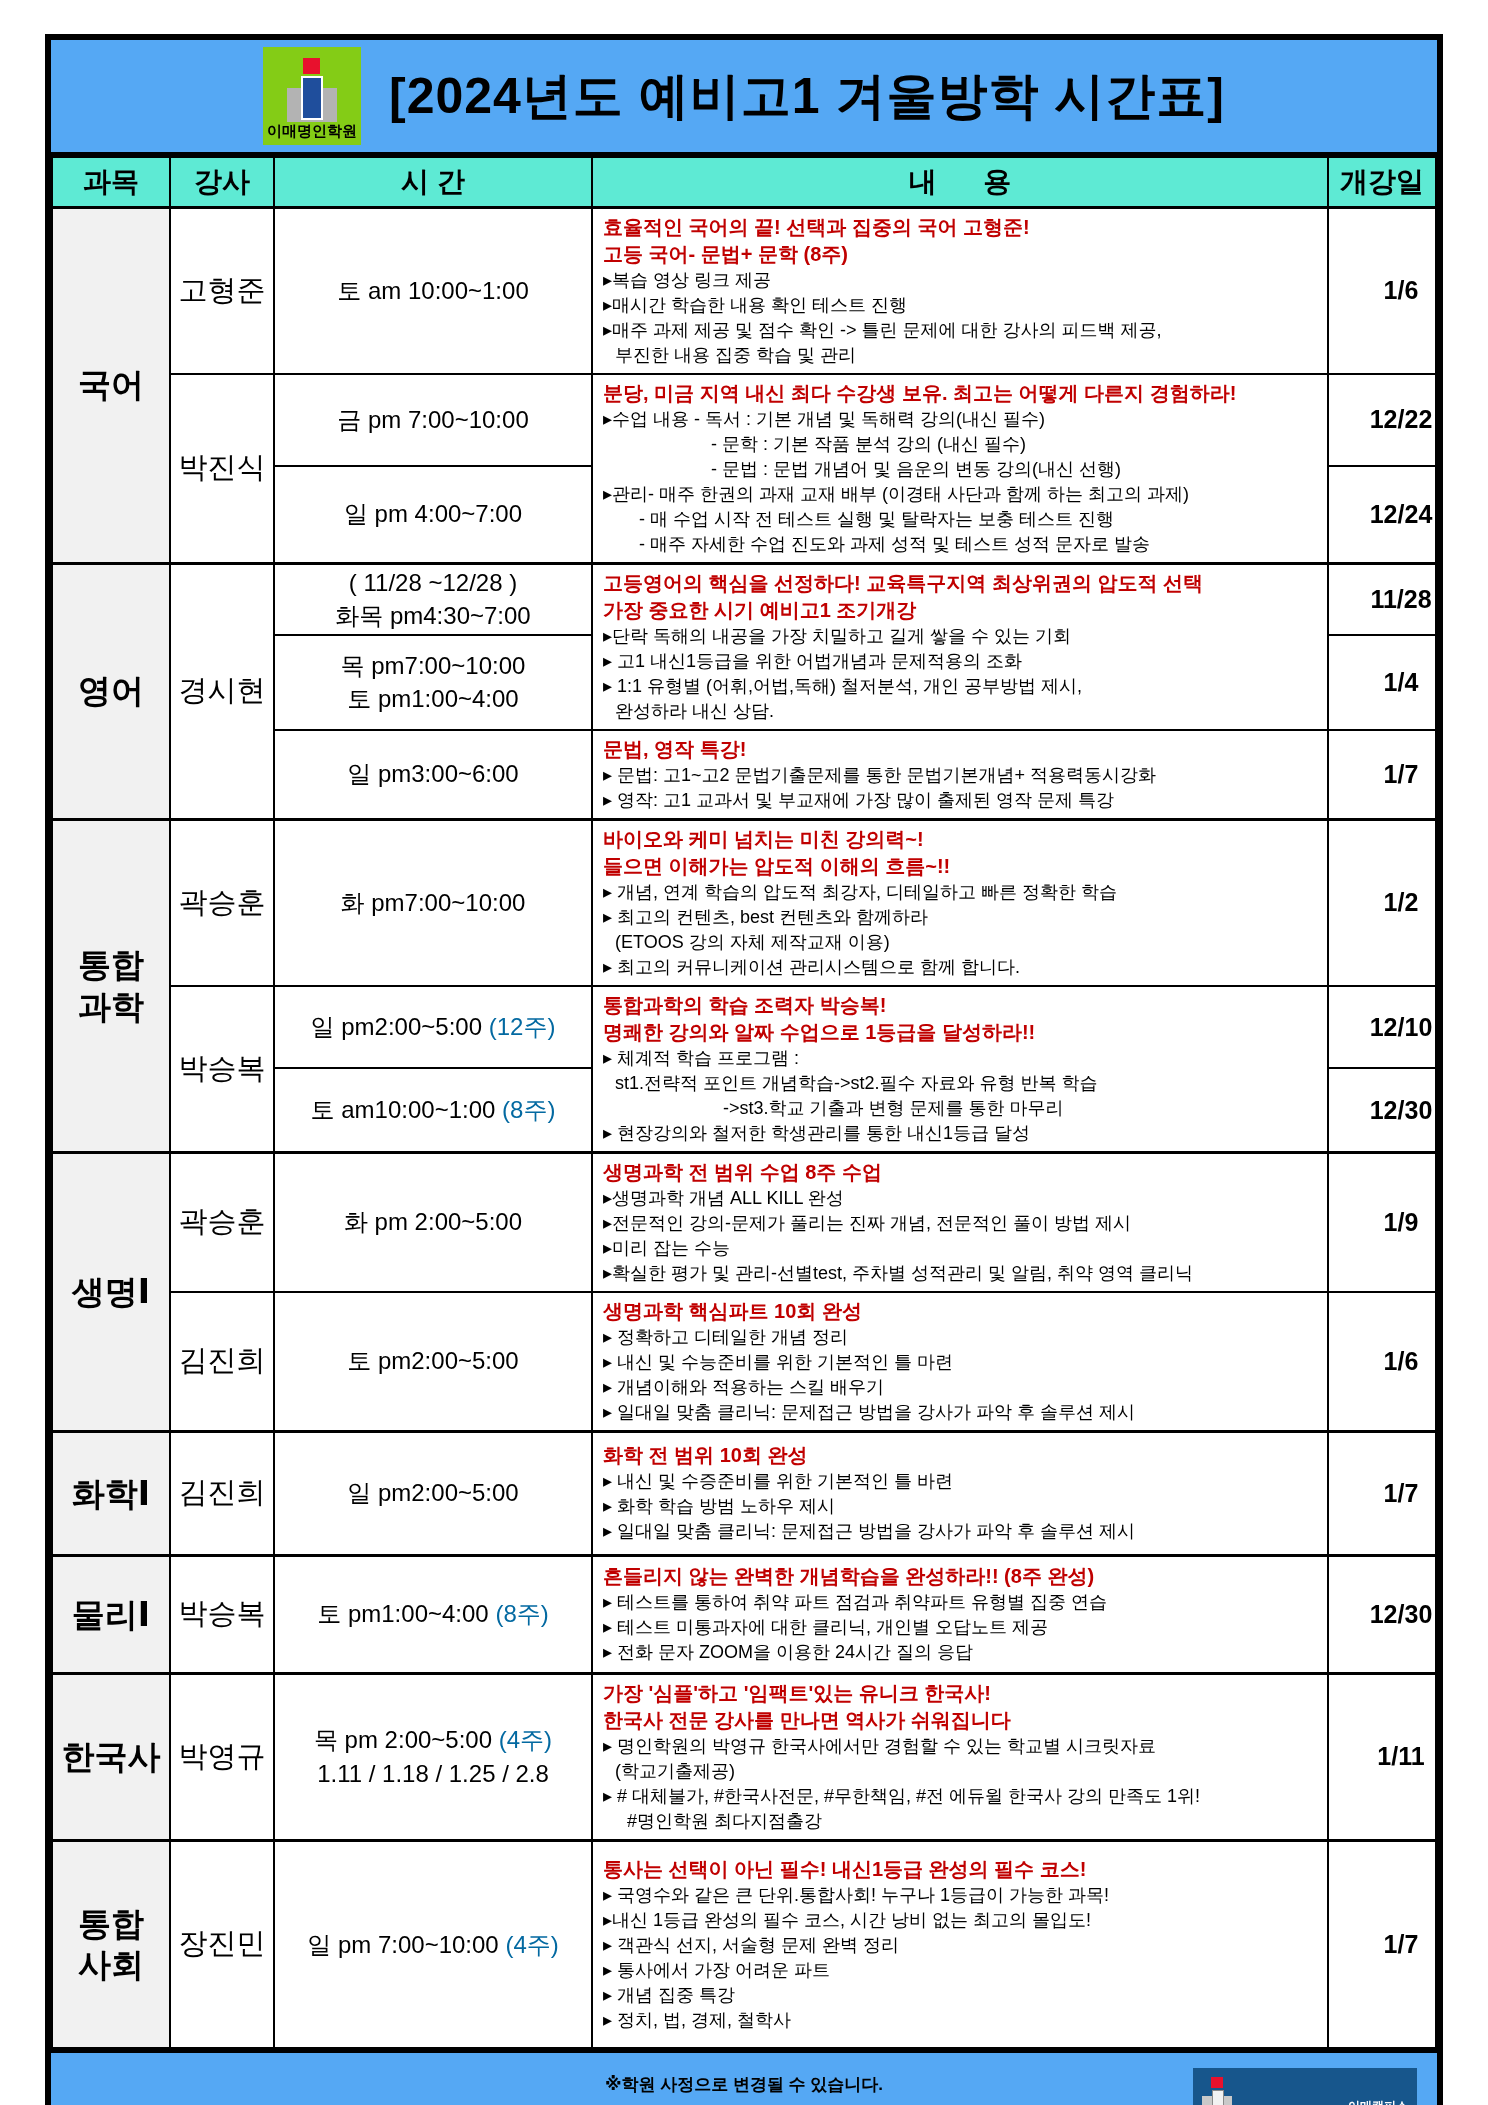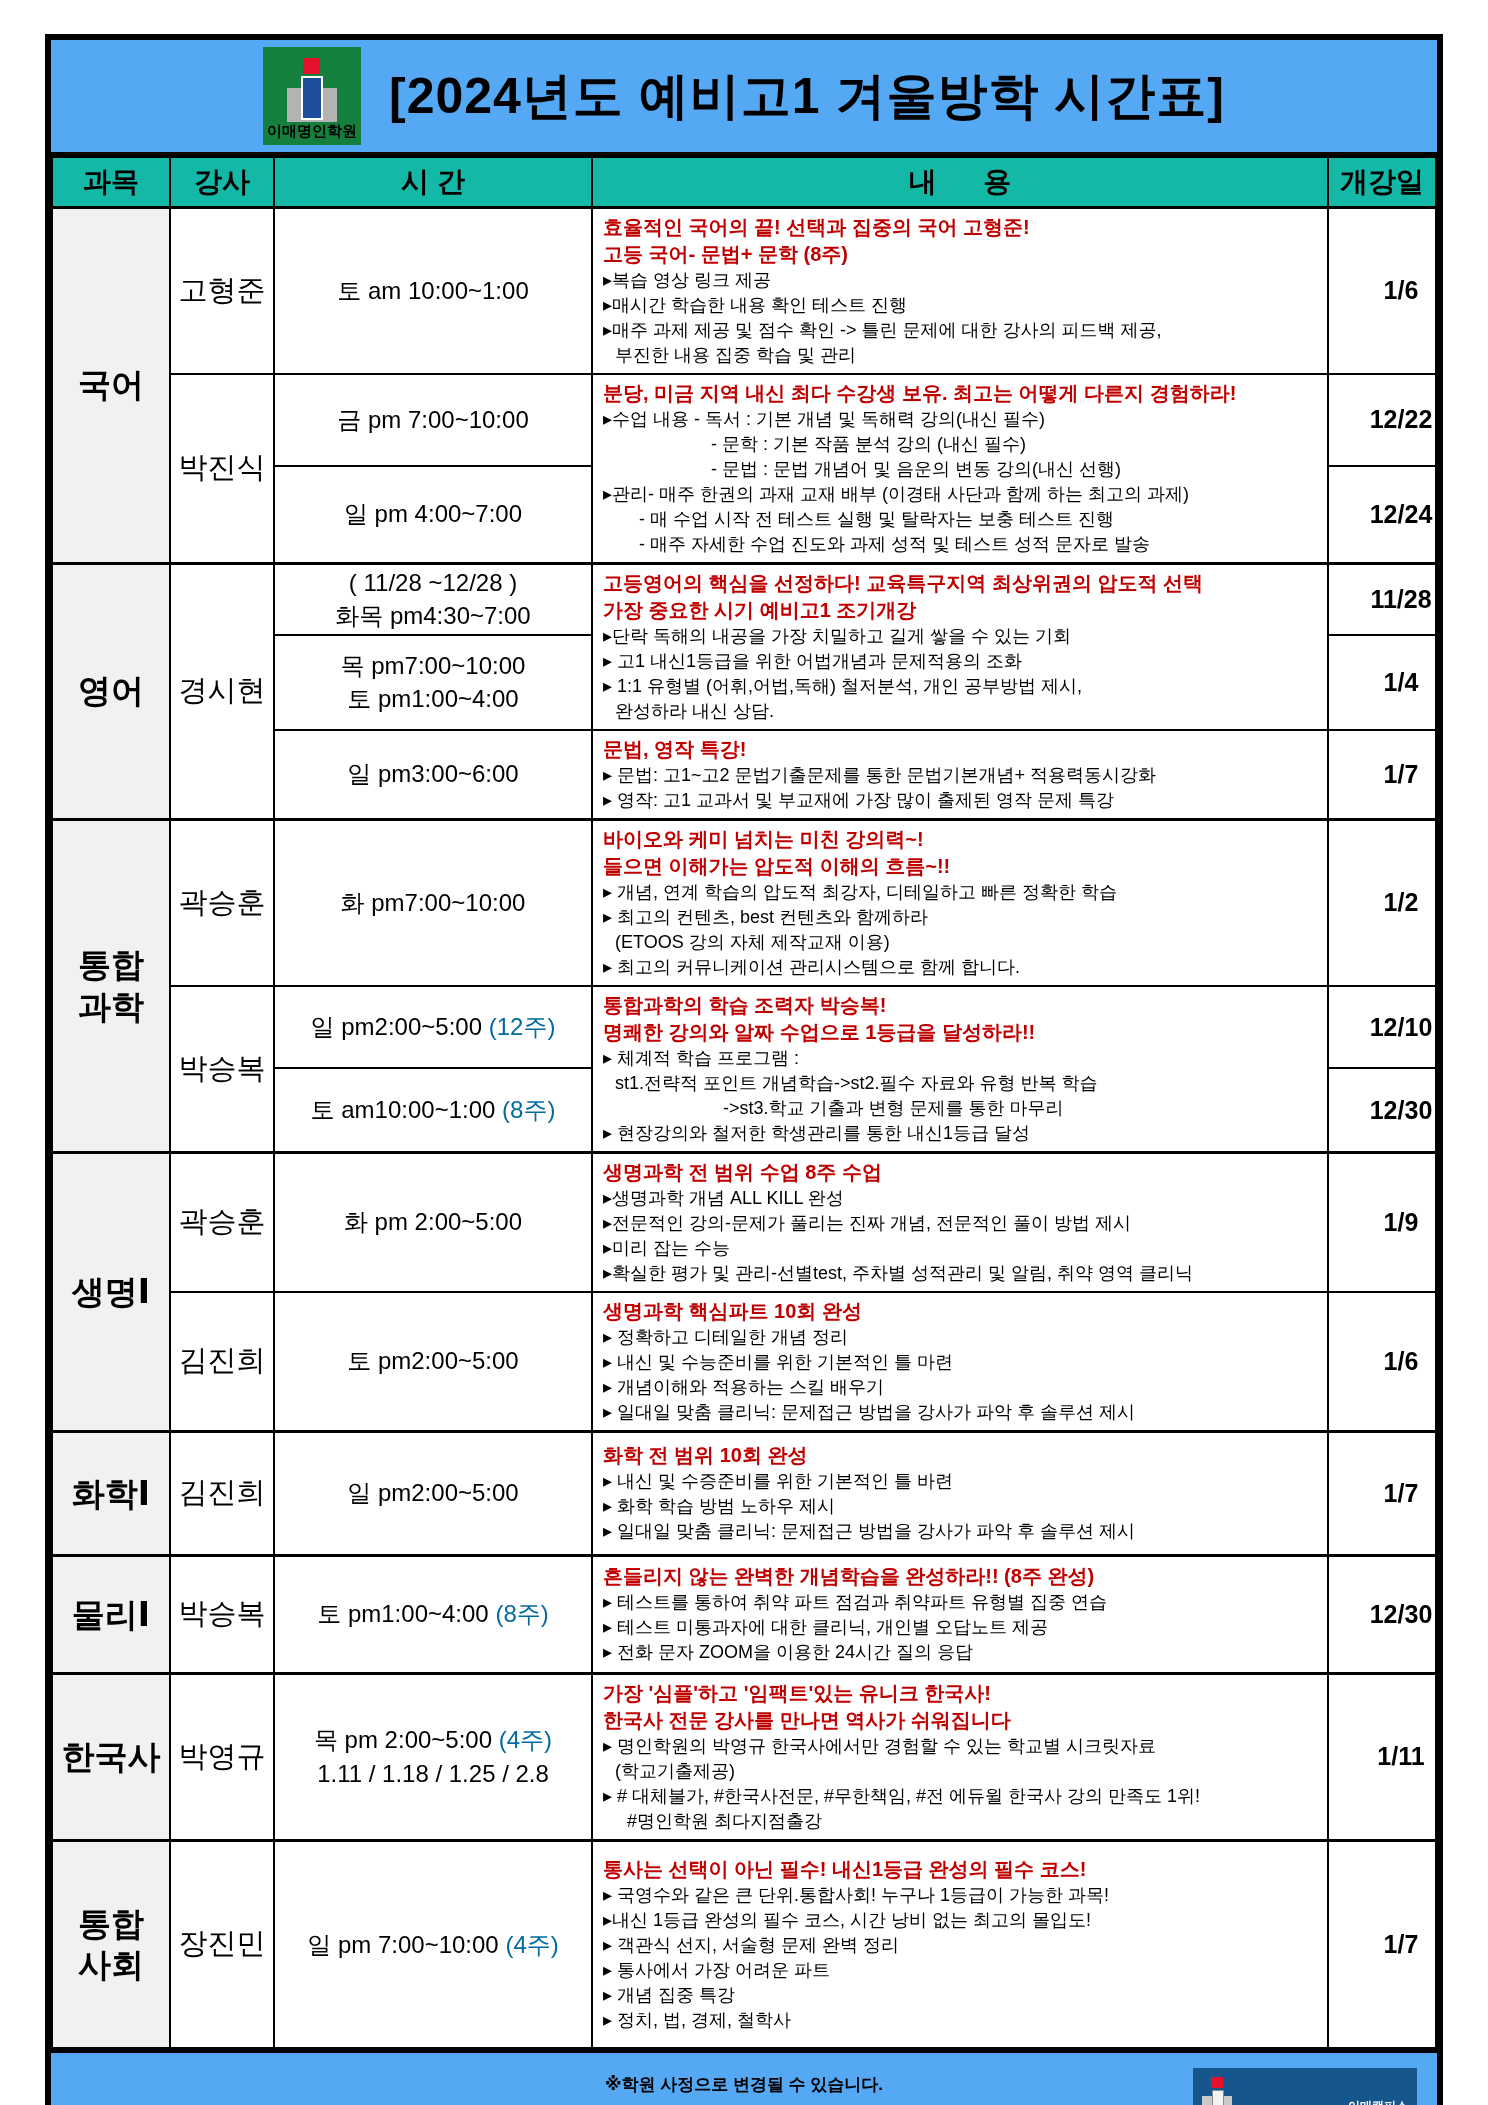--- a/index.html
+++ b/index.html
@@ -9,35 +9,35 @@
     font-family:"Liberation Sans","DejaVu Sans",sans-serif; color:#000;
   }
   .frame { border:6px solid #000; }
 
   
   .banner {
     height:112px; background:#55a8f4; border-bottom:4px solid #000;
     display:flex; align-items:center; justify-content:center; gap:28px;
   }
   .logo-box {
-    width:98px; height:98px; background:#15803d;
+    width:98px; height:98px; background:#84cc16;
     display:flex; flex-direction:column; align-items:center; justify-content:flex-end;
     padding-bottom:4px; box-sizing:border-box;
   }
   .logo-mark { position:relative; width:50px; height:64px; }
   .lm-gray { position:absolute; bottom:0; left:0; width:50px; height:34px; background:#b3b3b3; }
   .lm-red  { position:absolute; top:0; left:16px; width:17px; height:16px; background:#e8112d; }
   .lm-blue { position:absolute; top:18px; left:14px; width:18px; height:40px; background:#1f4e9c; border:2px solid #fff; }
   .logo-text { font-size:15px; font-weight:bold; }
   .title { font-size:50px; font-weight:800; letter-spacing:1px; white-space:nowrap; }
 
   
   table.timetable { width:100%; border-collapse:collapse; table-layout:fixed; }
   table.timetable th, table.timetable td { border:2px solid #000; box-sizing:border-box; }
-  tr.colhead th { background:#14b8a6; font-size:28px; font-weight:bold; height:50px; white-space:pre; }
+  tr.colhead th { background:#5eead4; font-size:28px; font-weight:bold; height:50px; white-space:pre; }
   tr.sec-start td { border-top:3px solid #000; }
   .subject-cell { background:#f1f1f1; font-weight:bold; font-size:33px; text-align:center; white-space:pre-line; line-height:1.25; }
   .teacher-cell { font-size:29px; font-weight:normal; text-align:center; }
   .time-cell { text-align:center; font-weight:normal; font-size:24px; }
   .time-line { line-height:1.4; white-space:nowrap; }
   .red-bright { color:#0369a1;margin-top:47px; }
   .content-cell { padding:5px 10px; vertical-align:middle; }
   .c-line { font-size:18px; line-height:25px; white-space:normal; }
   .red-head { color:#c00000; font-weight:bold; font-size:20px; line-height:27px; }
   .start-cell { text-align:center; font-weight:bold; font-size:25px;padding-left:39px; }

